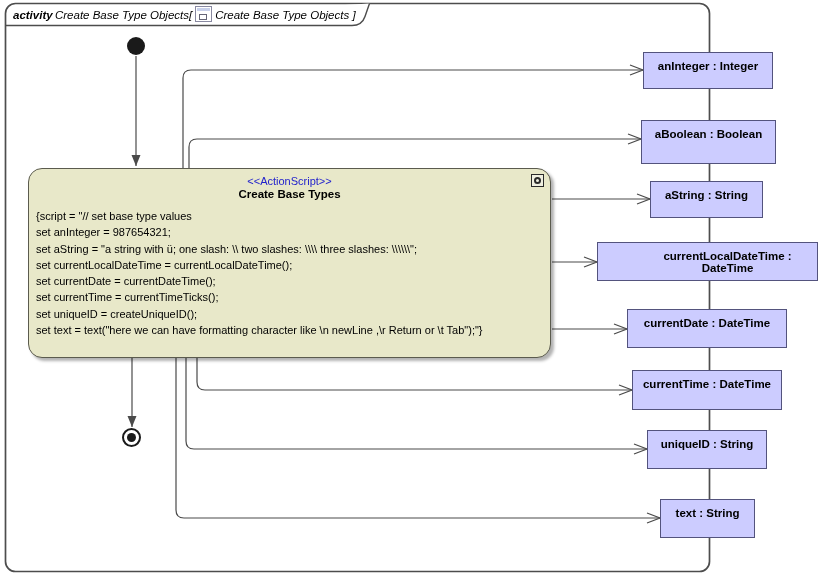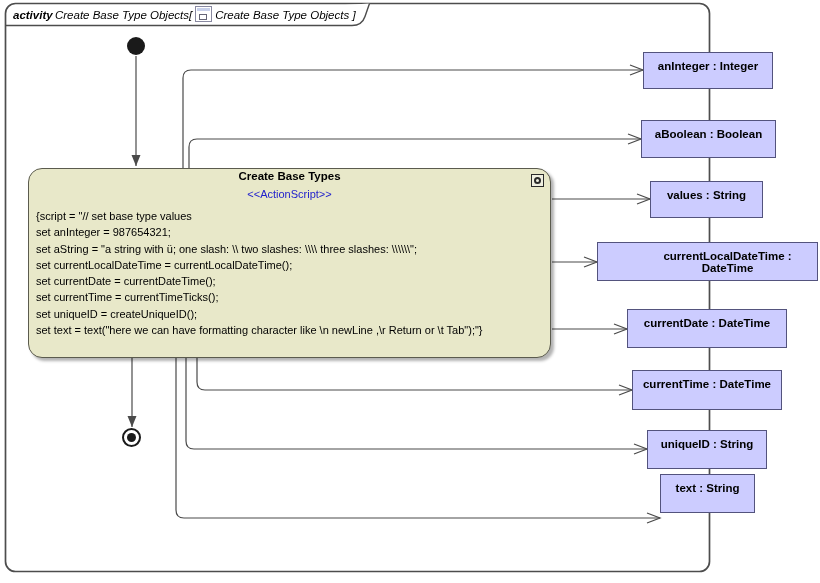--- a/index.html
+++ b/index.html
@@ -65,42 +65,42 @@
     </svg>
 
   <div id="frame-title"><b>activity</b> <span>Create Base Type Objects[</span><span class="tab-icon"><span class="ti-bar"></span><span class="ti-glyph"></span></span><span>Create Base Type Objects ]</span></div>
 
   <div id="initial-node"></div>
 
   <div id="action-node">
     <span class="beh-icon">
         <span class="ring"></span>
       </span>
+    <div id="action-stereotype">&lt;&lt;ActionScript&gt;&gt;</div>
     <div id="action-name">Create Base Types</div>
-    <div id="action-stereotype">&lt;&lt;ActionScript&gt;&gt;</div>
     <div id="action-script">
         <div class="script-line">{script = "// set base type values</div>
         <div class="script-line">set anInteger = 987654321;</div>
         <div class="script-line">set aString = "a string with ü; one slash: \\ two slashes: \\\\ three slashes: \\\\\\";</div>
         <div class="script-line">set currentLocalDateTime = currentLocalDateTime();</div>
         <div class="script-line">set currentDate = currentDateTime();</div>
         <div class="script-line">set currentTime = currentTimeTicks();</div>
         <div class="script-line">set uniqueID = createUniqueID();</div>
         <div class="script-line">set text = text("here we can have formatting character like \n newLine ,\r Return or \t Tab");"}</div>
       </div>
   </div>
 
   <div id="final-node">
     <div class="inner"></div>
   </div>
 
   <div id="nodes-layer">
       <div class="obj-node" style="left: 643px; top: 52px; width: 130px; height: 37px;"><span>anInteger : Integer</span></div>
-      <div class="obj-node" style="left: 641px; top: 120px; width: 135px; height: 38px;"><span>aBoolean : Boolean</span></div>
-      <div class="obj-node" style="left: 650px; top: 181px; width: 113px; height: 37px;"><span>values : String</span></div>
+      <div class="obj-node" style="left: 641px; top: 120px; width: 135px; height: 44px;"><span>aBoolean : Boolean</span></div>
+      <div class="obj-node" style="left: 650px; top: 181px; width: 113px; height: 37px;"><span>aString : String</span></div>
       <div class="obj-node" style="left: 597px; top: 242px; width: 221px; height: 39px; padding-left: 40px;"><span>currentLocalDateTime : DateTime</span></div>
       <div class="obj-node" style="left: 627px; top: 309px; width: 160px; height: 39px;"><span>currentDate : DateTime</span></div>
       <div class="obj-node" style="left: 632px; top: 370px; width: 150px; height: 40px;"><span>currentTime : DateTime</span></div>
       <div class="obj-node" style="left: 647px; top: 430px; width: 120px; height: 39px;"><span>uniqueID : String</span></div>
-      <div class="obj-node" style="left: 660px; top: 474px; width: 95px; height: 39px;"><span>text : String</span></div>
+      <div class="obj-node" style="left: 660px; top: 499px; width: 95px; height: 39px;"><span>text : String</span></div>
     </div>
 
 </div>
 
 </body></html>

